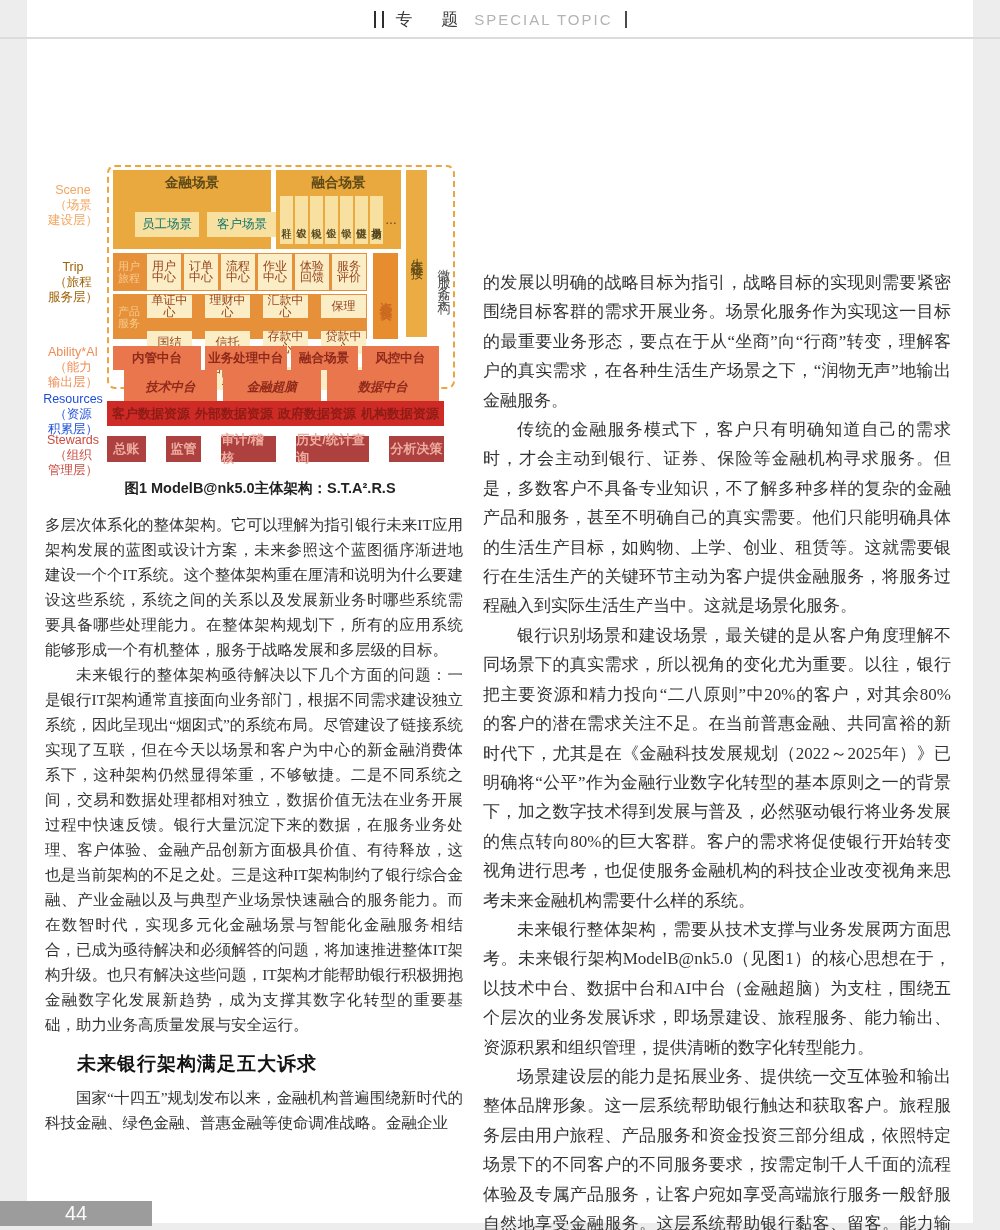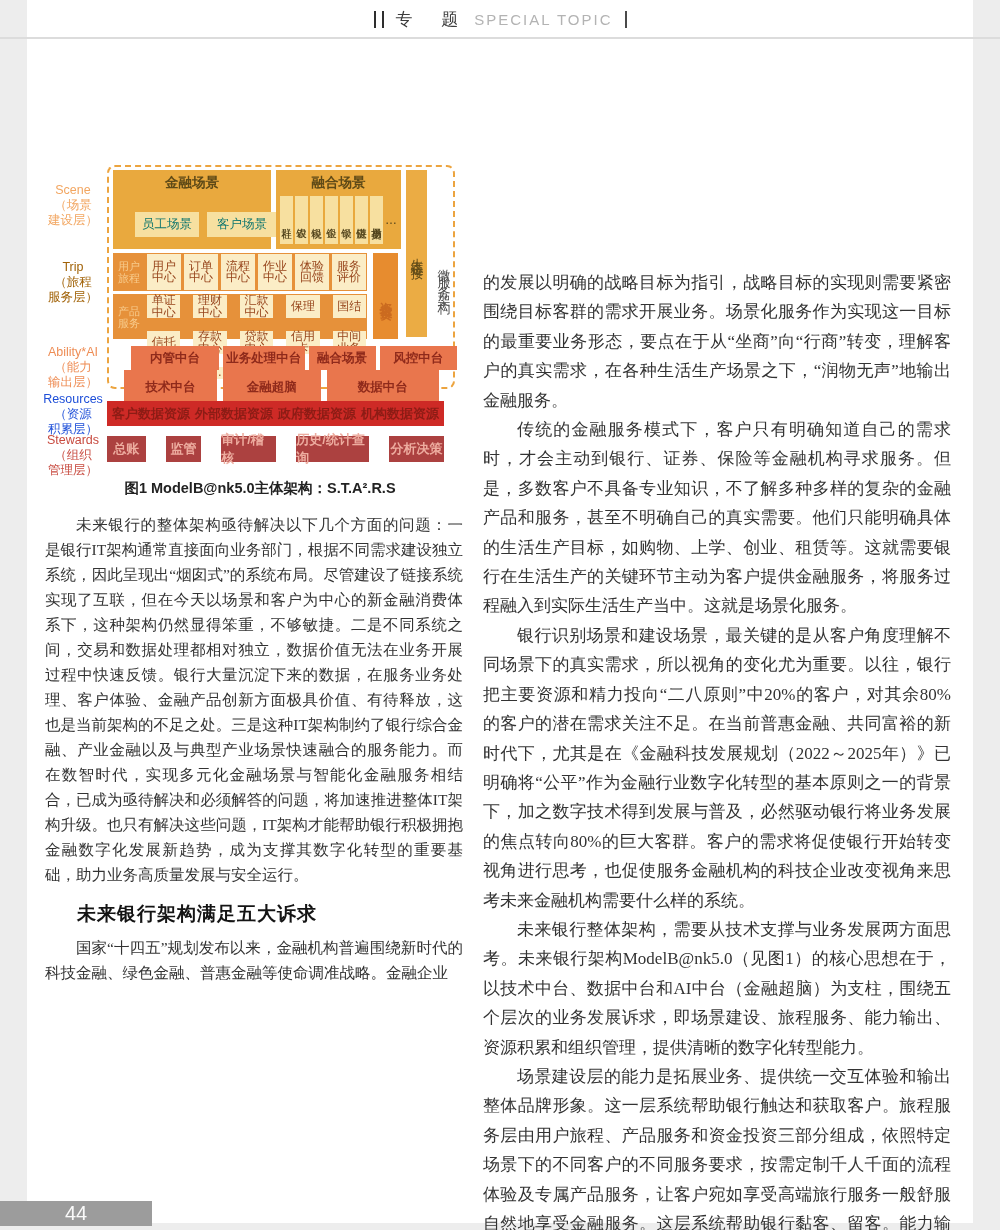--- a/index.html
+++ b/index.html
@@ -47,27 +47,27 @@
        font-size:12.5px;letter-spacing:3px;display:flex;align-items:center;justify-content:center;}
   .micro{left:394px;top:25px;width:19px;height:192px;color:#4a4a4a;font-size:13px;letter-spacing:8px;
          display:flex;align-items:center;justify-content:center;}
   .band{background:#e6913a;display:flex;padding:1px;gap:3px;}
   .banda{left:73px;top:95px;width:254px;height:38px;}
   .bandb{left:73px;top:136px;width:254px;height:45px;}
   .band-label{flex:0 0 30px;color:#f7cb8c;font-size:11px;line-height:12px;display:flex;
               align-items:center;justify-content:center;text-align:center;}
   .cell{flex:1;background:#fbedc6;color:#97451c;font-size:12px;line-height:11.5px;
         display:flex;align-items:center;justify-content:center;text-align:center;padding:0 3px;}
-  .bgrid{flex:1;display:grid;grid-template-columns:repeat(5,1fr);grid-template-rows:1fr 1fr;gap:13px;}
+  .bgrid{flex:1;display:grid;grid-template-columns:repeat(4,1fr);grid-template-rows:1fr 1fr;gap:13px;}
   .bgrid .cell{padding:0 2px;}
   .capital{left:333px;top:95px;width:25px;height:86px;background:#e78c2f;color:#cb6b20;
            font-size:12.5px;font-weight:600;letter-spacing:2px;display:flex;align-items:center;justify-content:center;}
   .abrow{position:absolute;display:flex;}
-  .abrow1{left:91px;top:188px;width:326px;height:24px;gap:4px;}
-  .abrow2{left:84px;top:212px;width:315px;height:35px;gap:6px;}
+  .abrow1{left:73px;top:188px;width:326px;height:24px;gap:4px;}
+  .abrow2{left:84px;top:212px;width:315px;height:35px;gap:6px;font-style:italic;}
   .abblk{background:#e9764d;color:#8f2a1b;font-size:12.5px;font-weight:600;
          display:flex;align-items:center;justify-content:center;}
   .resbar{left:67px;top:243px;width:337px;height:25px;background:#ce2a26;display:flex;
           justify-content:space-evenly;align-items:center;color:#8c1c15;font-size:13px;font-weight:700;}
   .stwrow{position:absolute;left:67px;top:278px;width:337px;height:26px;display:flex;gap:20px;}
   .stwblk{background:#ac4140;color:#edac9f;font-size:13px;font-weight:600;
           display:flex;align-items:center;justify-content:center;}
   .figcap{position:absolute;left:45px;top:321px;width:350px;text-align:center;
           font-size:14.5px;font-weight:bold;color:#222222;}
 
@@ -207,20 +207,21 @@
       <div class="stwblk" style="flex:43">监管</div>
       <div class="stwblk" style="flex:67">审计/稽核</div>
       <div class="stwblk" style="flex:88">历史/统计查询</div>
       <div class="stwblk" style="flex:67">分析决策</div>
     </div>
 
     <div class="figcap">图1 ModelB@nk5.0主体架构：S.T.A².R.S</div>
   </div>
 
   <div class="col col-left">
+    <p class="cont">多层次体系化的整体架构。它可以理解为指引银行未来IT应用架构发展的蓝图或设计方案，未来参照这个蓝图循序渐进地建设一个个IT系统。这个整体架构重在厘清和说明为什么要建设这些系统，系统之间的关系以及发展新业务时哪些系统需要具备哪些处理能力。在整体架构规划下，所有的应用系统能够形成一个有机整体，服务于战略发展和多层级的目标。</p>
     <p>未来银行的整体架构亟待解决以下几个方面的问题：一是银行IT架构通常直接面向业务部门，根据不同需求建设独立系统，因此呈现出“烟囱式”的系统布局。尽管建设了链接系统实现了互联，但在今天以场景和客户为中心的新金融消费体系下，这种架构仍然显得笨重，不够敏捷。二是不同系统之间，交易和数据处理都相对独立，数据价值无法在业务开展过程中快速反馈。银行大量沉淀下来的数据，在服务业务处理、客户体验、金融产品创新方面极具价值、有待释放，这也是当前架构的不足之处。三是这种IT架构制约了银行综合金融、产业金融以及与典型产业场景快速融合的服务能力。而在数智时代，实现多元化金融场景与智能化金融服务相结合，已成为亟待解决和必须解答的问题，将加速推进整体IT架构升级。也只有解决这些问题，IT架构才能帮助银行积极拥抱金融数字化发展新趋势，成为支撑其数字化转型的重要基础，助力业务高质量发展与安全运行。</p>
     <h2>未来银行架构满足五大诉求</h2>
     <p>国家“十四五”规划发布以来，金融机构普遍围绕新时代的科技金融、绿色金融、普惠金融等使命调准战略。金融企业</p>
   </div>
 
   <div class="col col-right">
     <p class="cont">的发展以明确的战略目标为指引，战略目标的实现则需要紧密围绕目标客群的需求开展业务。场景化服务作为实现这一目标的最重要业务形态，要点在于从“坐商”向“行商”转变，理解客户的真实需求，在各种生活生产场景之下，“润物无声”地输出金融服务。</p>
     <p>传统的金融服务模式下，客户只有明确知道自己的需求时，才会主动到银行、证券、保险等金融机构寻求服务。但是，多数客户不具备专业知识，不了解多种多样的复杂的金融产品和服务，甚至不明确自己的真实需要。他们只能明确具体的生活生产目标，如购物、上学、创业、租赁等。这就需要银行在生活生产的关键环节主动为客户提供金融服务，将服务过程融入到实际生活生产当中。这就是场景化服务。</p>
     <p>银行识别场景和建设场景，最关键的是从客户角度理解不同场景下的真实需求，所以视角的变化尤为重要。以往，银行把主要资源和精力投向“二八原则”中20%的客户，对其余80%的客户的潜在需求关注不足。在当前普惠金融、共同富裕的新时代下，尤其是在《金融科技发展规划（2022～2025年）》已明确将“公平”作为金融行业数字化转型的基本原则之一的背景下，加之数字技术得到发展与普及，必然驱动银行将业务发展的焦点转向80%的巨大客群。客户的需求将促使银行开始转变视角进行思考，也促使服务金融机构的科技企业改变视角来思考未来金融机构需要什么样的系统。</p>
     <p>未来银行整体架构，需要从技术支撑与业务发展两方面思考。未来银行架构ModelB@nk5.0（见图1）的核心思想在于，以技术中台、数据中台和AI中台（金融超脑）为支柱，围绕五个层次的业务发展诉求，即场景建设、旅程服务、能力输出、资源积累和组织管理，提供清晰的数字化转型能力。</p>

